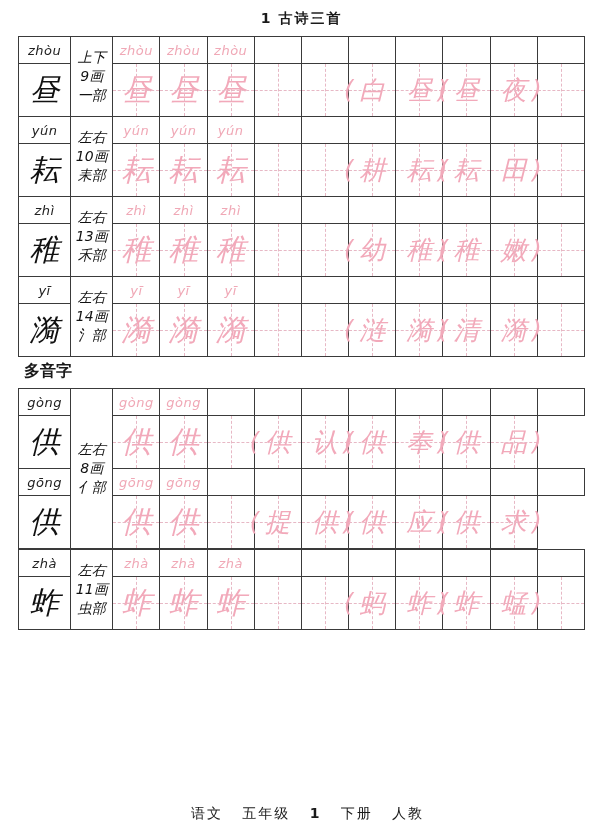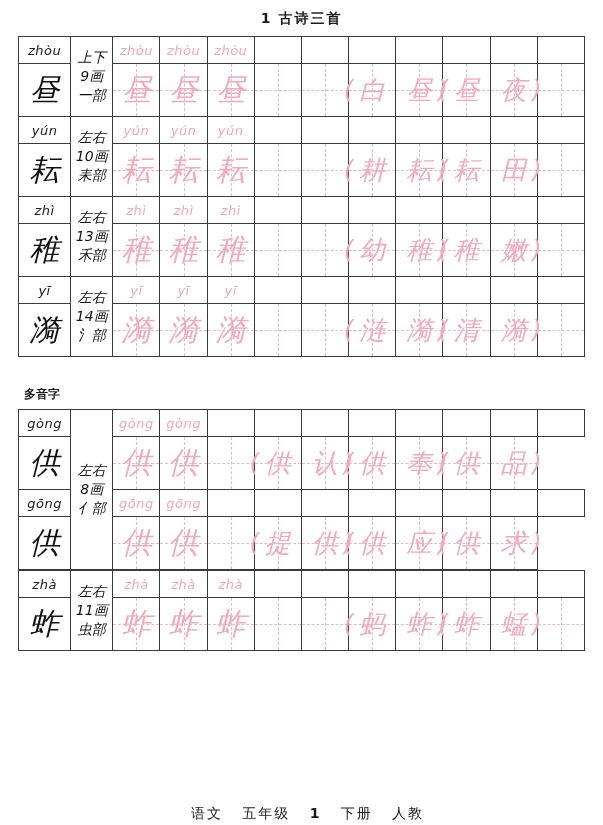--- a/index.html
+++ b/index.html
@@ -27,23 +27,23 @@
     font-size: 14px;
     font-weight: bold;
     letter-spacing: 2px;
     margin: 10px 0 8px 0;
     font-family: "DejaVu Sans", sans-serif;
   }
   .section-title .num {
     margin-right: 6px;
   }
   .subhead {
-    font-size: 12px;
+    font-size: 16px;
     font-weight: bold;
-    margin: 29px 0 6px 6px;
+    margin: 4px 0 6px 6px;
     font-family: "DejaVu Sans", sans-serif;
   }
   table.grid {
     border-collapse: collapse;
     width: 100%;
     table-layout: fixed;
     font-style: italic;
   }
   table.grid td {
     border: 1px solid #3a3a3a;

